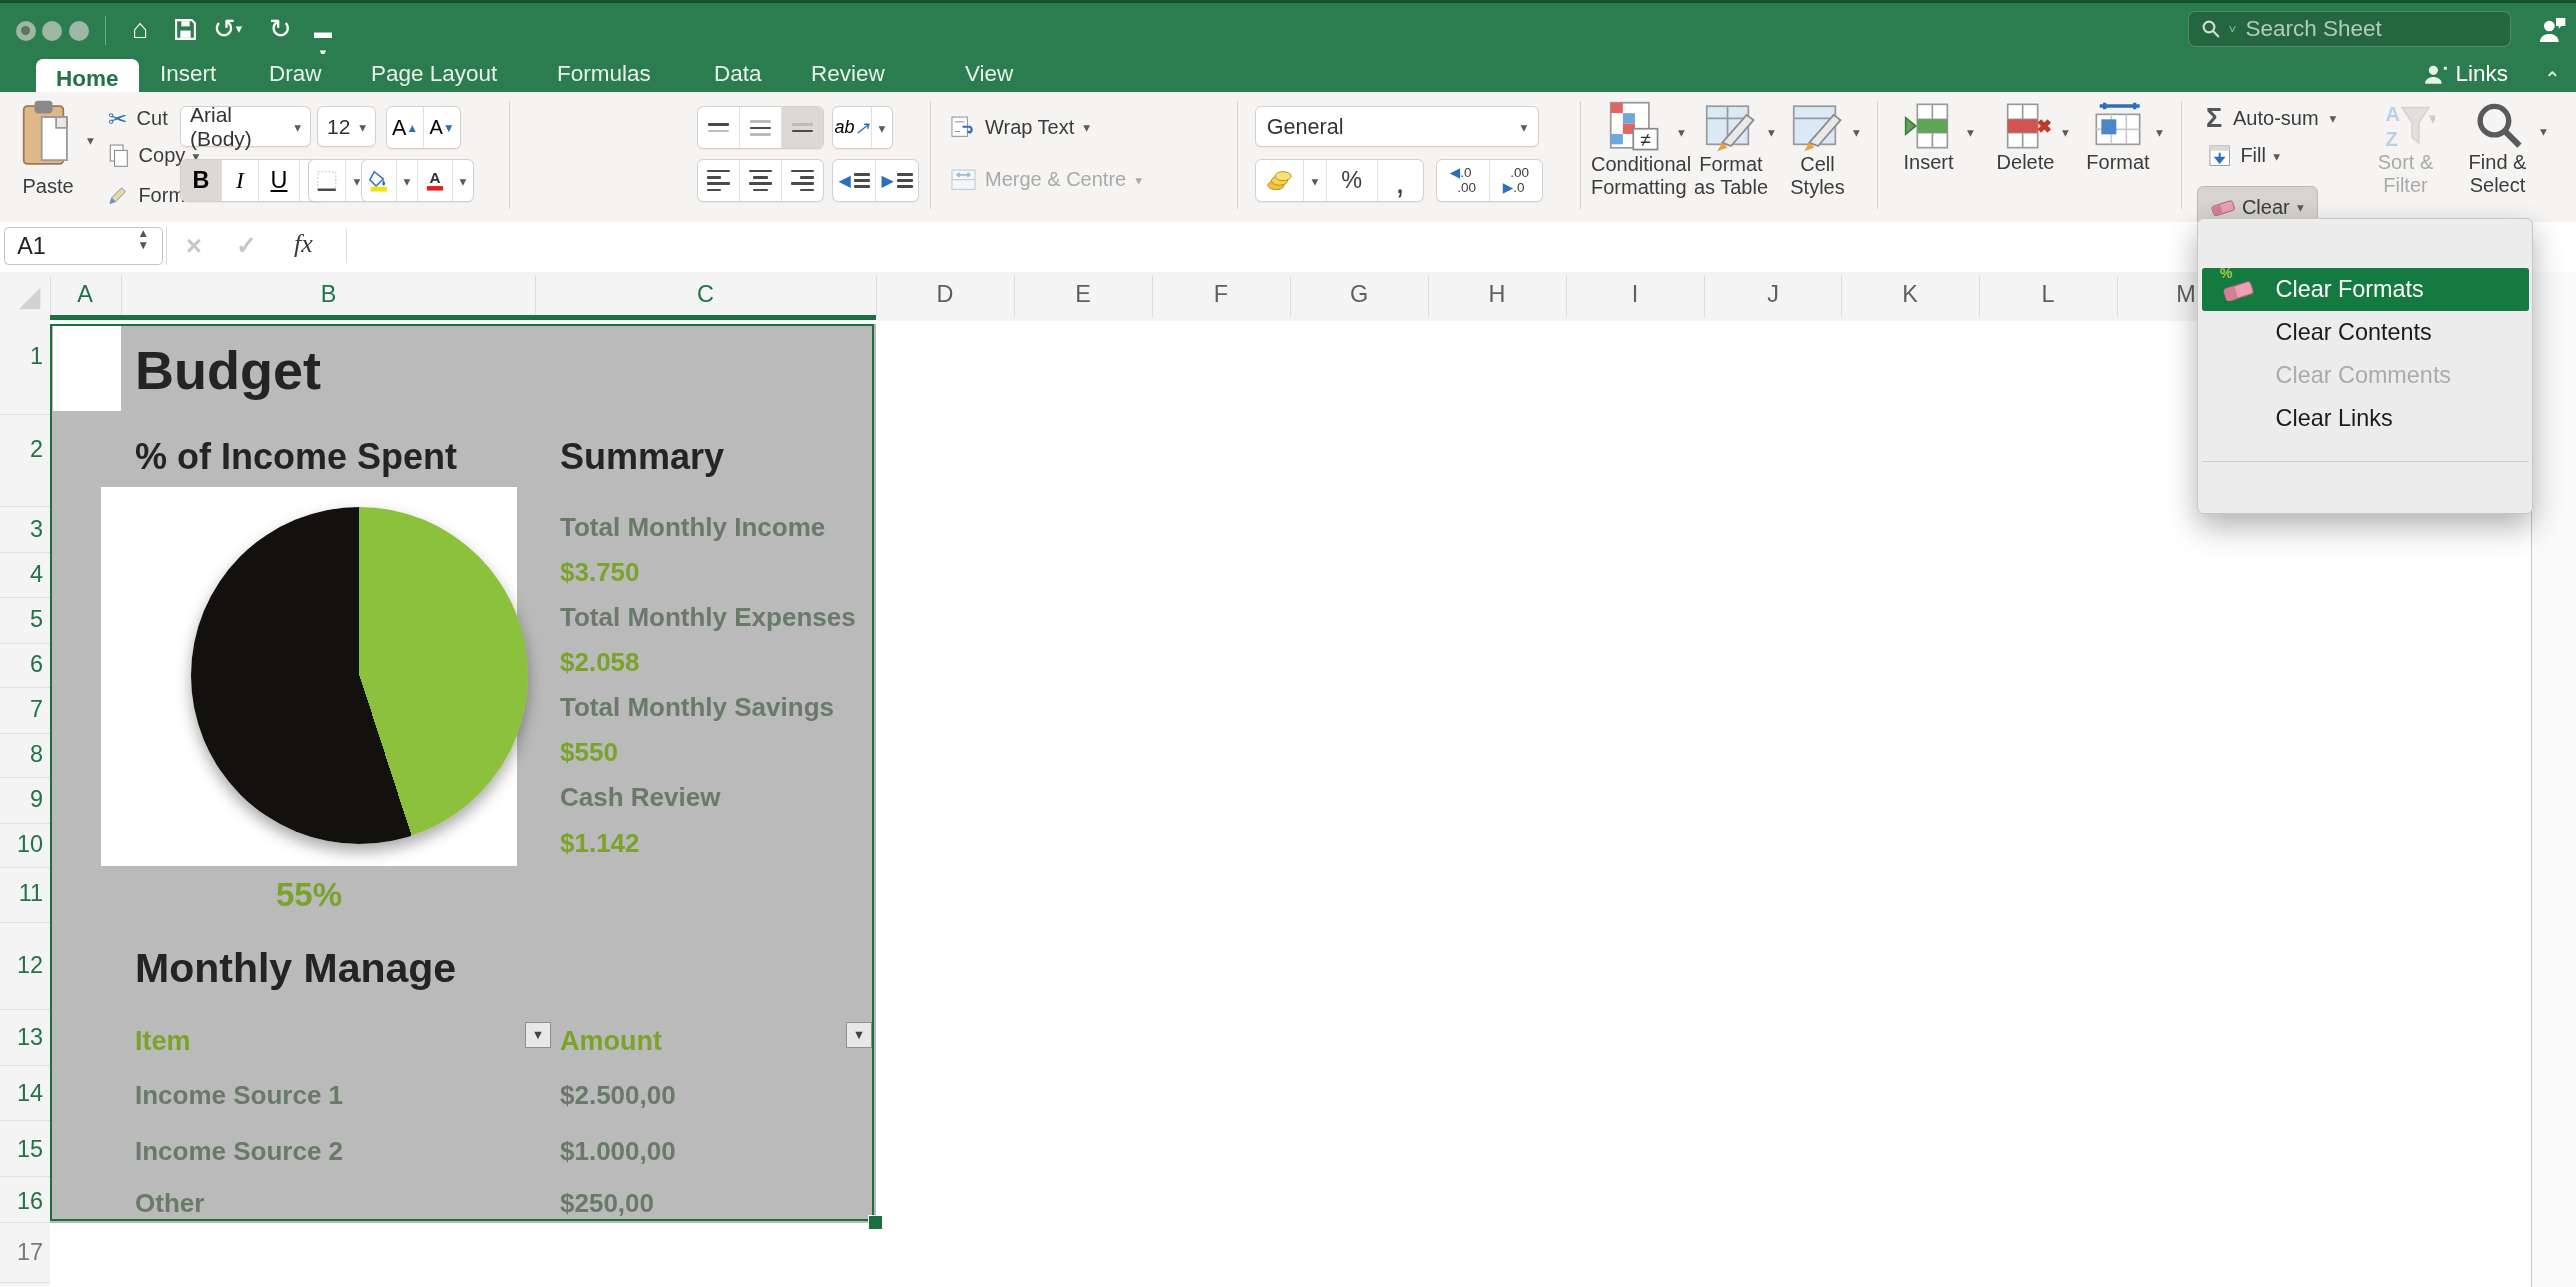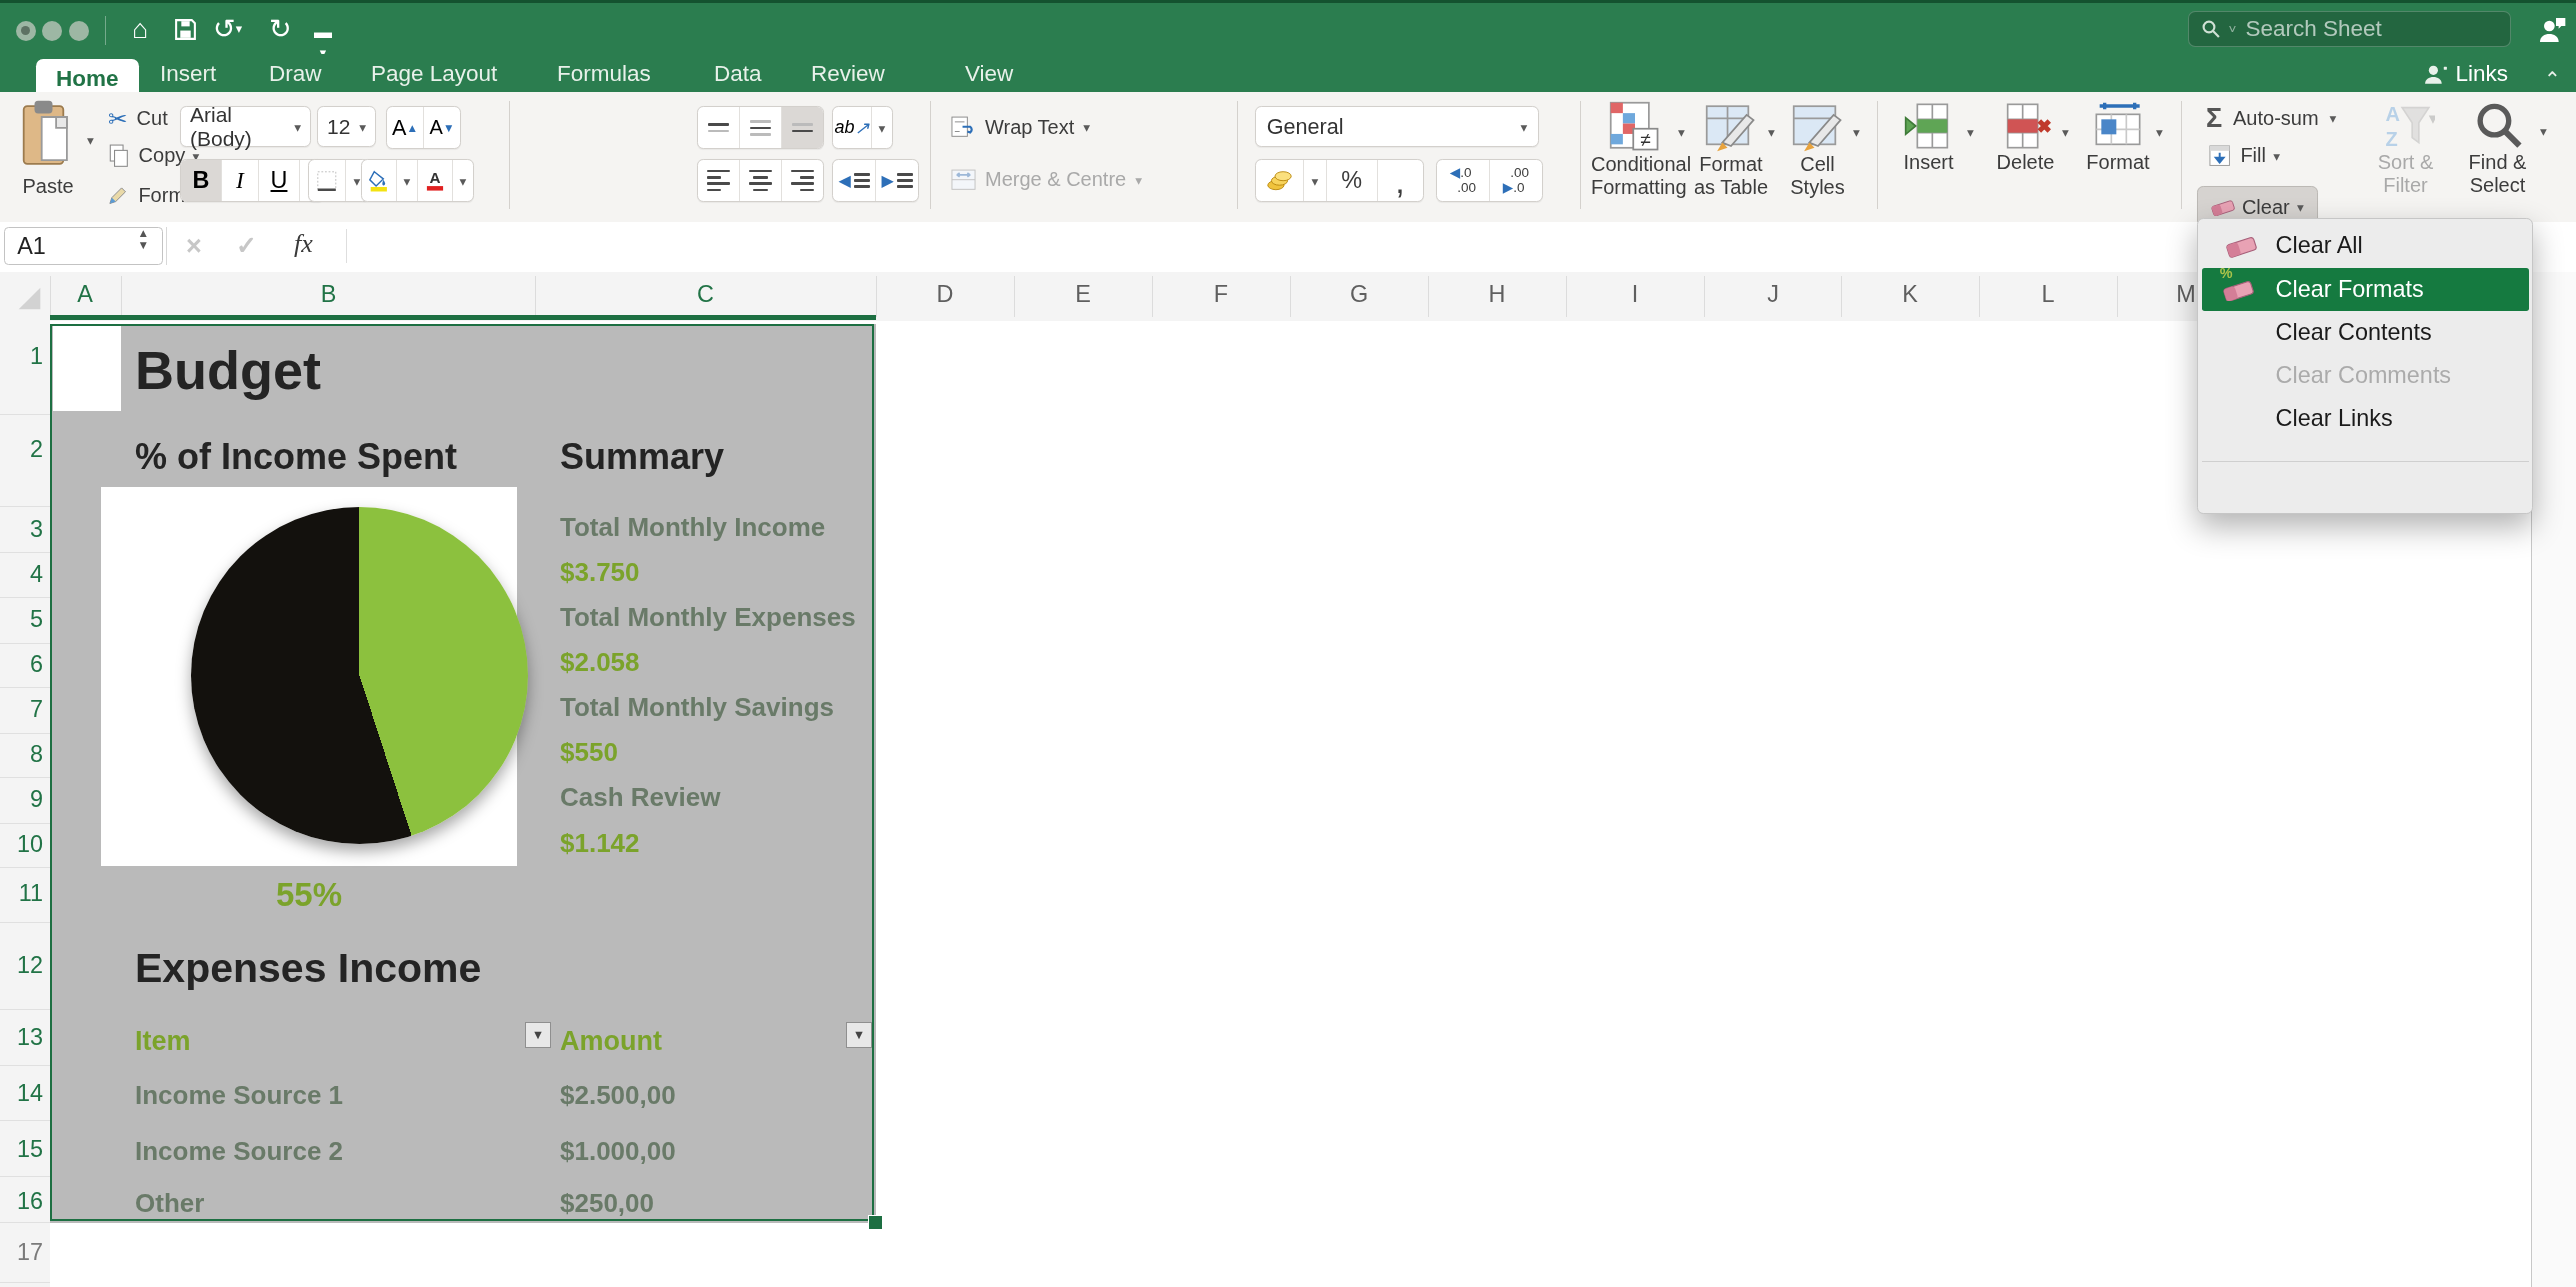--- a/index.html
+++ b/index.html
@@ -556,51 +556,40 @@
 
   <div class="abs slabel" style="left:510px;top:191px">Total Monthly Income</div>
   <div class="abs sval" style="left:510px;top:236px">$3.750</div>
   <div class="abs slabel" style="left:510px;top:281px">Total Monthly Expenses</div>
   <div class="abs sval" style="left:510px;top:326px">$2.058</div>
   <div class="abs slabel" style="left:510px;top:371px">Total Monthly Savings</div>
   <div class="abs sval" style="left:510px;top:416px">$550</div>
   <div class="abs slabel" style="left:510px;top:461px">Cash Review</div>
   <div class="abs sval" style="left:510px;top:507px">$1.142</div>
 
-  <div class="abs heading" style="left:85px;top:624px;font-size:41px">Expenses Income</div>
+  <div class="abs heading" style="left:85px;top:624px;font-size:41px">Monthly Manage</div>
   <div class="abs sval" style="left:85px;top:705px;font-size:27px">Item</div>
   <div class="abs filterbtn" style="left:475px;top:701px">▼</div>
   <div class="abs sval" style="left:510px;top:705px;font-size:27px">Amount</div>
   <div class="abs filterbtn" style="left:796px;top:701px">▼</div>
 
   <div class="abs slabel" style="left:85px;top:759px">Income Source 1</div>
   <div class="abs slabel" style="left:510px;top:759px">$2.500,00</div>
   <div class="abs slabel" style="left:85px;top:815px">Income Source 2</div>
   <div class="abs slabel" style="left:510px;top:815px">$1.000,00</div>
   <div class="abs slabel" style="left:85px;top:867px">Other</div>
   <div class="abs slabel" style="left:510px;top:867px">$250,00</div>
 
   <div class="abs selborder" style="left:0;top:2.7px;width:820px;height:893px"></div>
   <div class="abs" style="left:818px;top:894px;width:12.6px;height:12.6px;background:#1d6f42;border:1.8px solid #fff"></div>
 </div>
 
 <div class="abs" style="left:2531px;top:272px;width:45px;height:1015px;background:#fafafa;border-left:0.9px solid #c8c8c8"></div>
 
 <div class="abs menu">
-  <div class="mitem" style="top:5.4px">
-    <span style="position:absolute;left:23.4px">
-        <svg width="32" height="23.4" viewBox="0 0 26 20">
-          <g transform="rotate(-18 13 10)">
-            <rect x="1" y="6" width="24" height="11" rx="2.5" fill="#e8a2b4" stroke="#a8607a"></rect>
-            <rect x="1" y="6" width="10" height="11" rx="2.5" fill="#d47e97"></rect>
-          </g>
-        </svg>
-      </span>
-    <span class="mlabel">Clear All</span>
-  </div>
   <div class="mitem mhl" style="top:49px">
     <span style="position:absolute;left:20px">
       <span style="position:absolute;left:-1.8px;top:-12.6px;color:#a9c24a;font-size:14.4px;font-weight:bold">%</span>
       <svg width="32" height="23.4" viewBox="0 0 26 20">
           <g transform="rotate(-18 13 10)">
             <rect x="1" y="6" width="24" height="11" rx="2.5" fill="#e8a2b4" stroke="#a8607a"></rect>
             <rect x="1" y="6" width="10" height="11" rx="2.5" fill="#d47e97"></rect>
           </g>
         </svg>
     </span>

